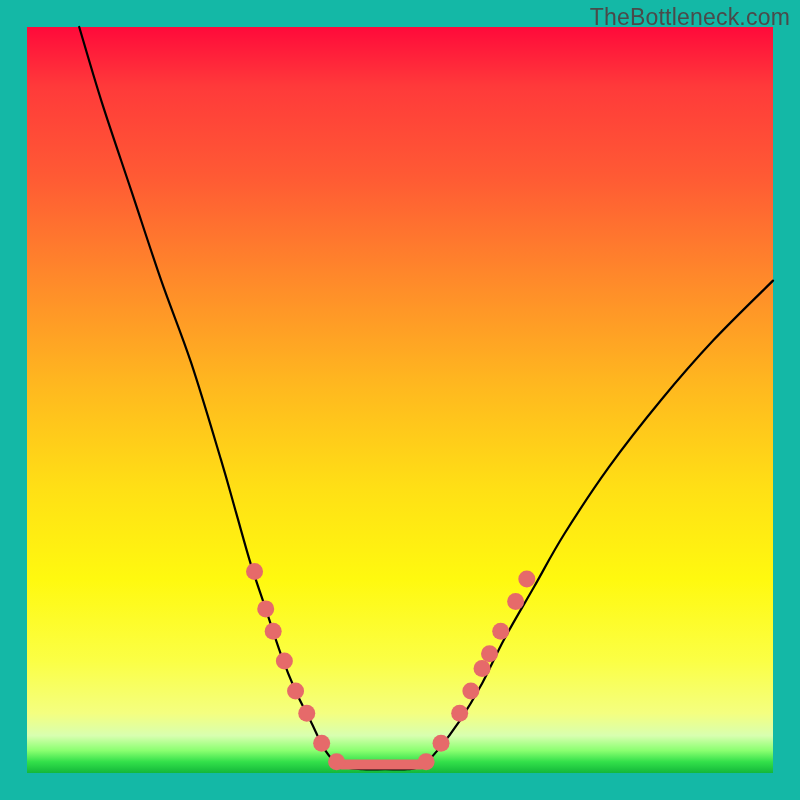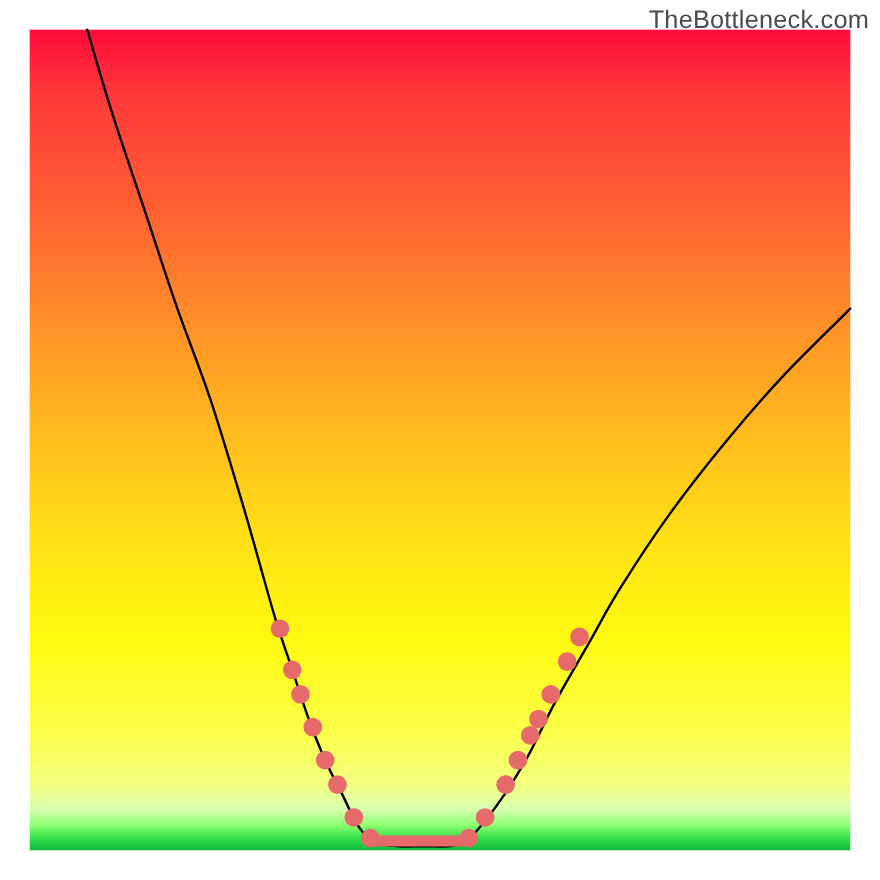--- a/index.html
+++ b/index.html
@@ -10,21 +10,21 @@
     overflow: hidden;
     background: #000;
     font-family: Arial, Helvetica, sans-serif;
   }
   .frame {
     position: absolute;
     left: 0;
     top: 0;
     width: 800px;
     height: 800px;
-    background: #ffffff;
+    background: #14b8a6;
   }
   .plot {
     position: absolute;
     left: 27px;
     top: 27px;
     width: 746px;
     height: 746px;
     
     background: linear-gradient(
       to bottom,

